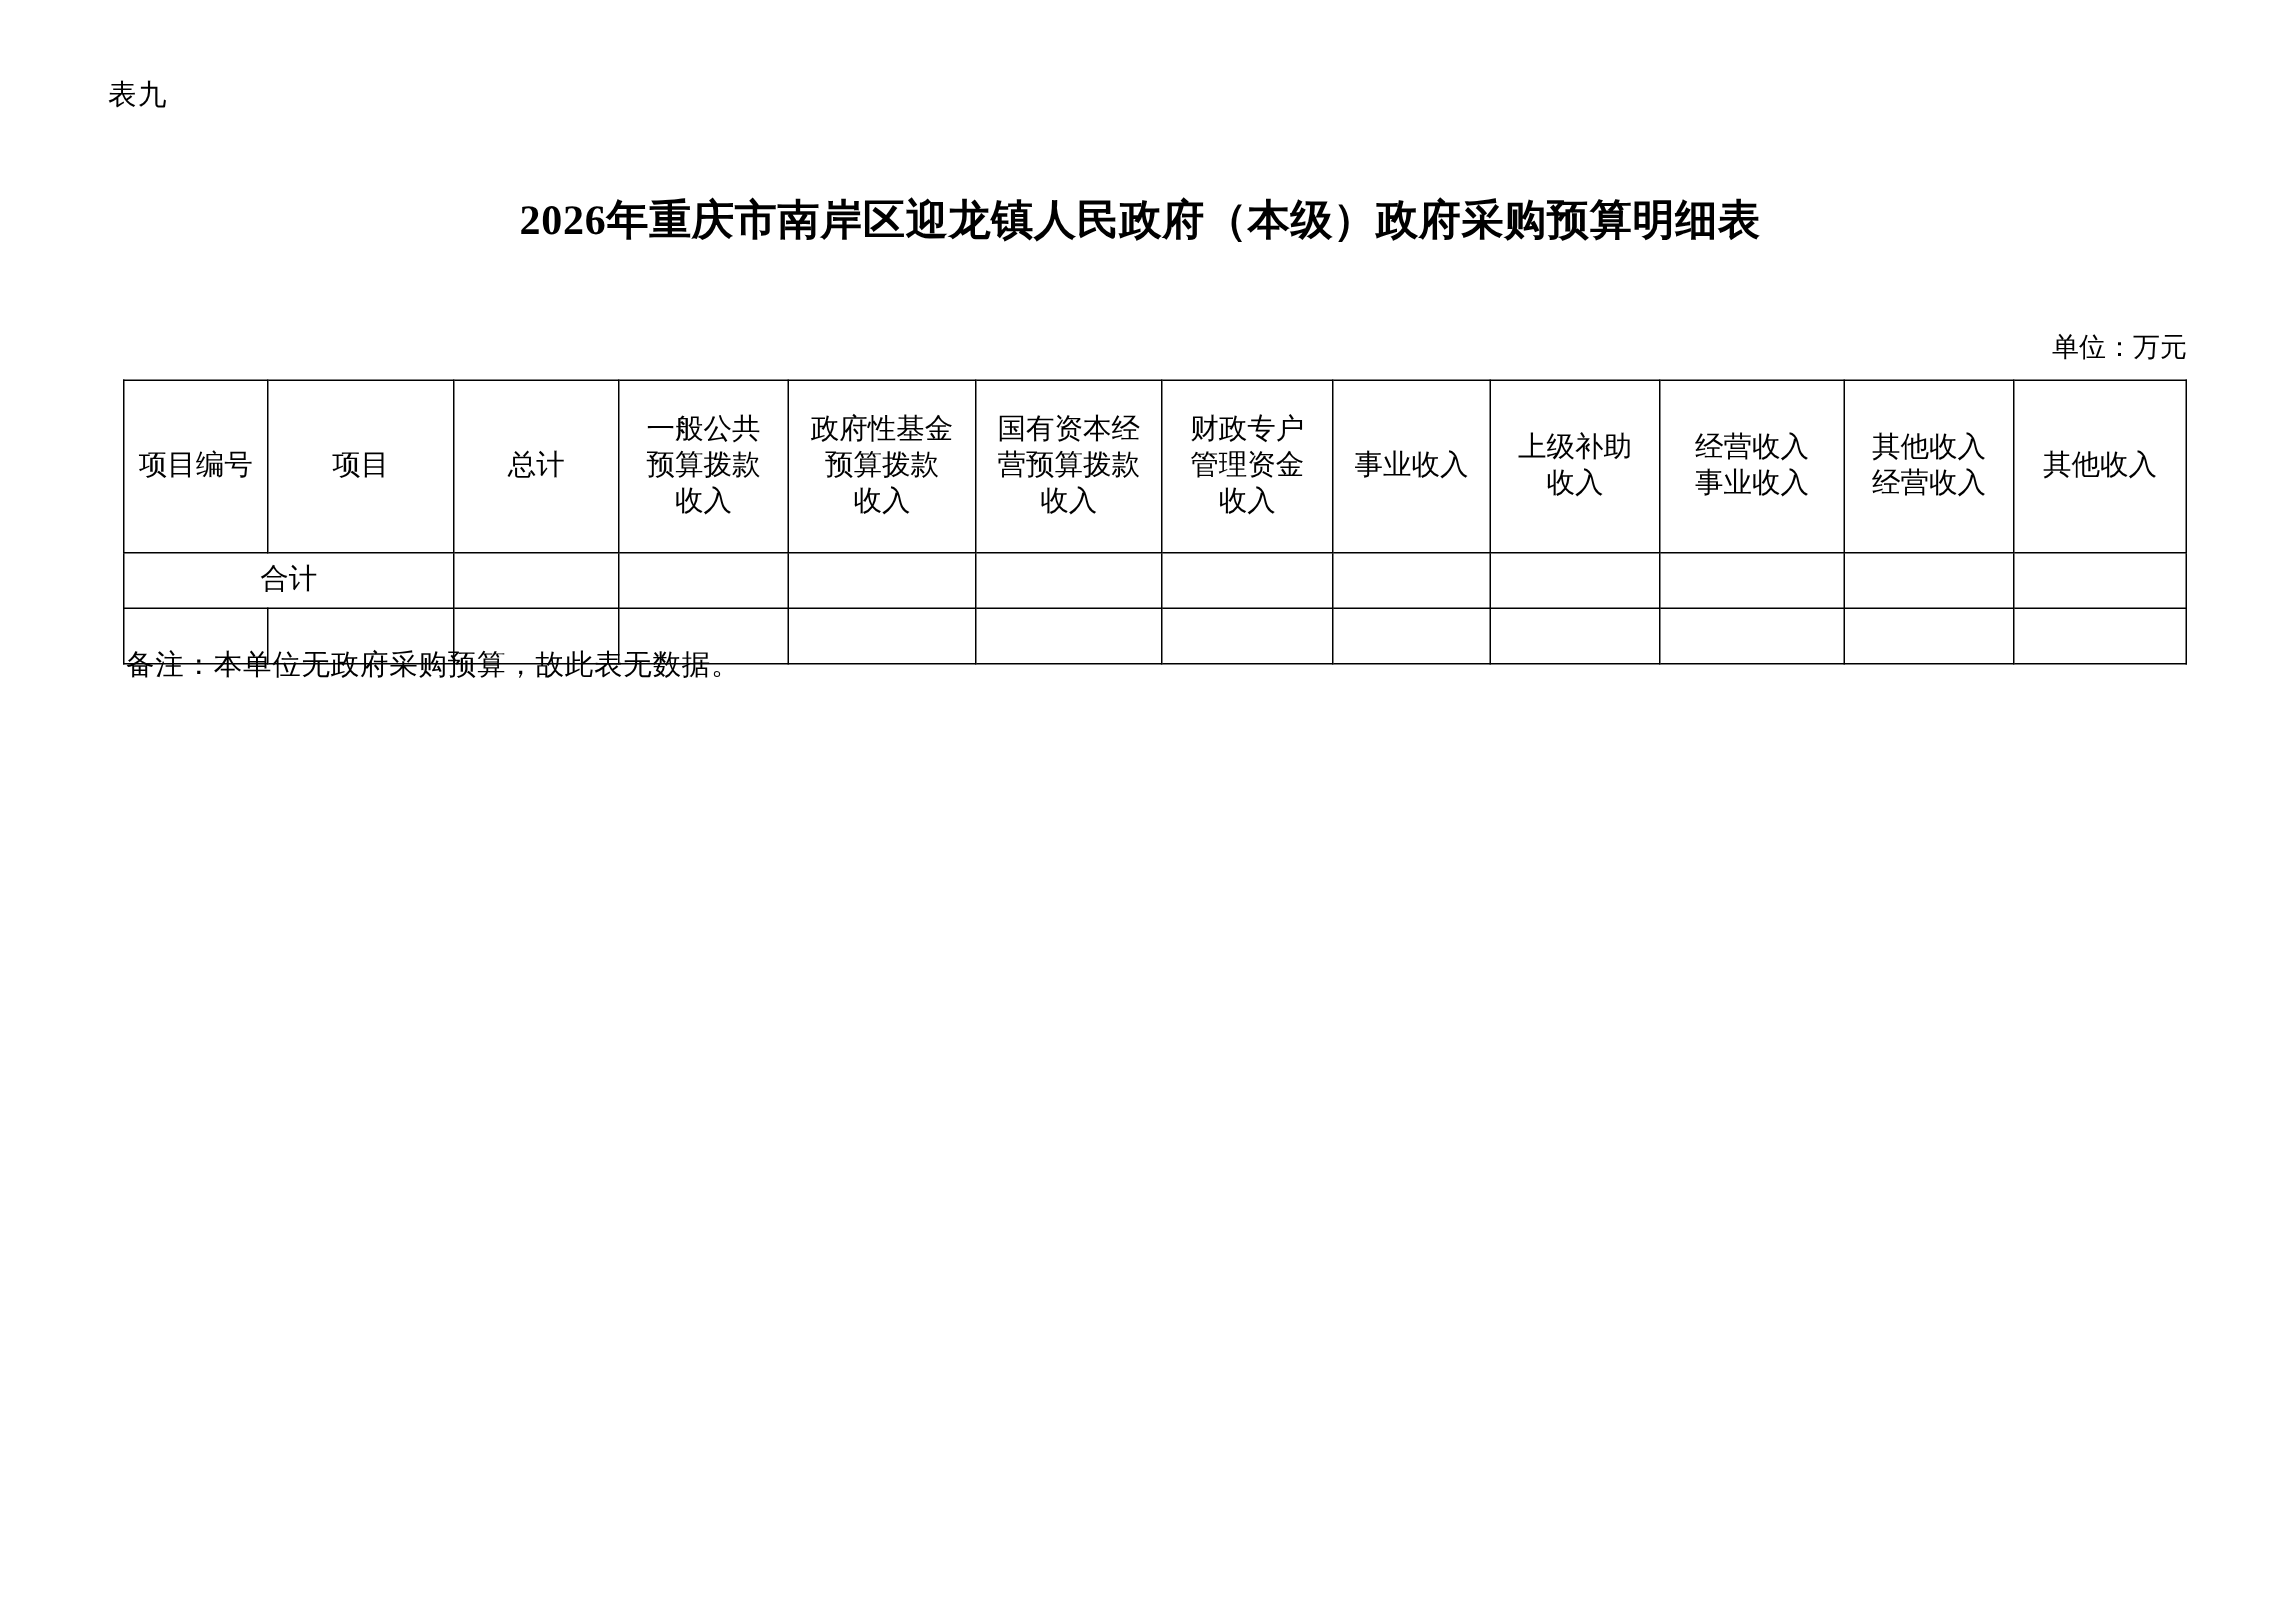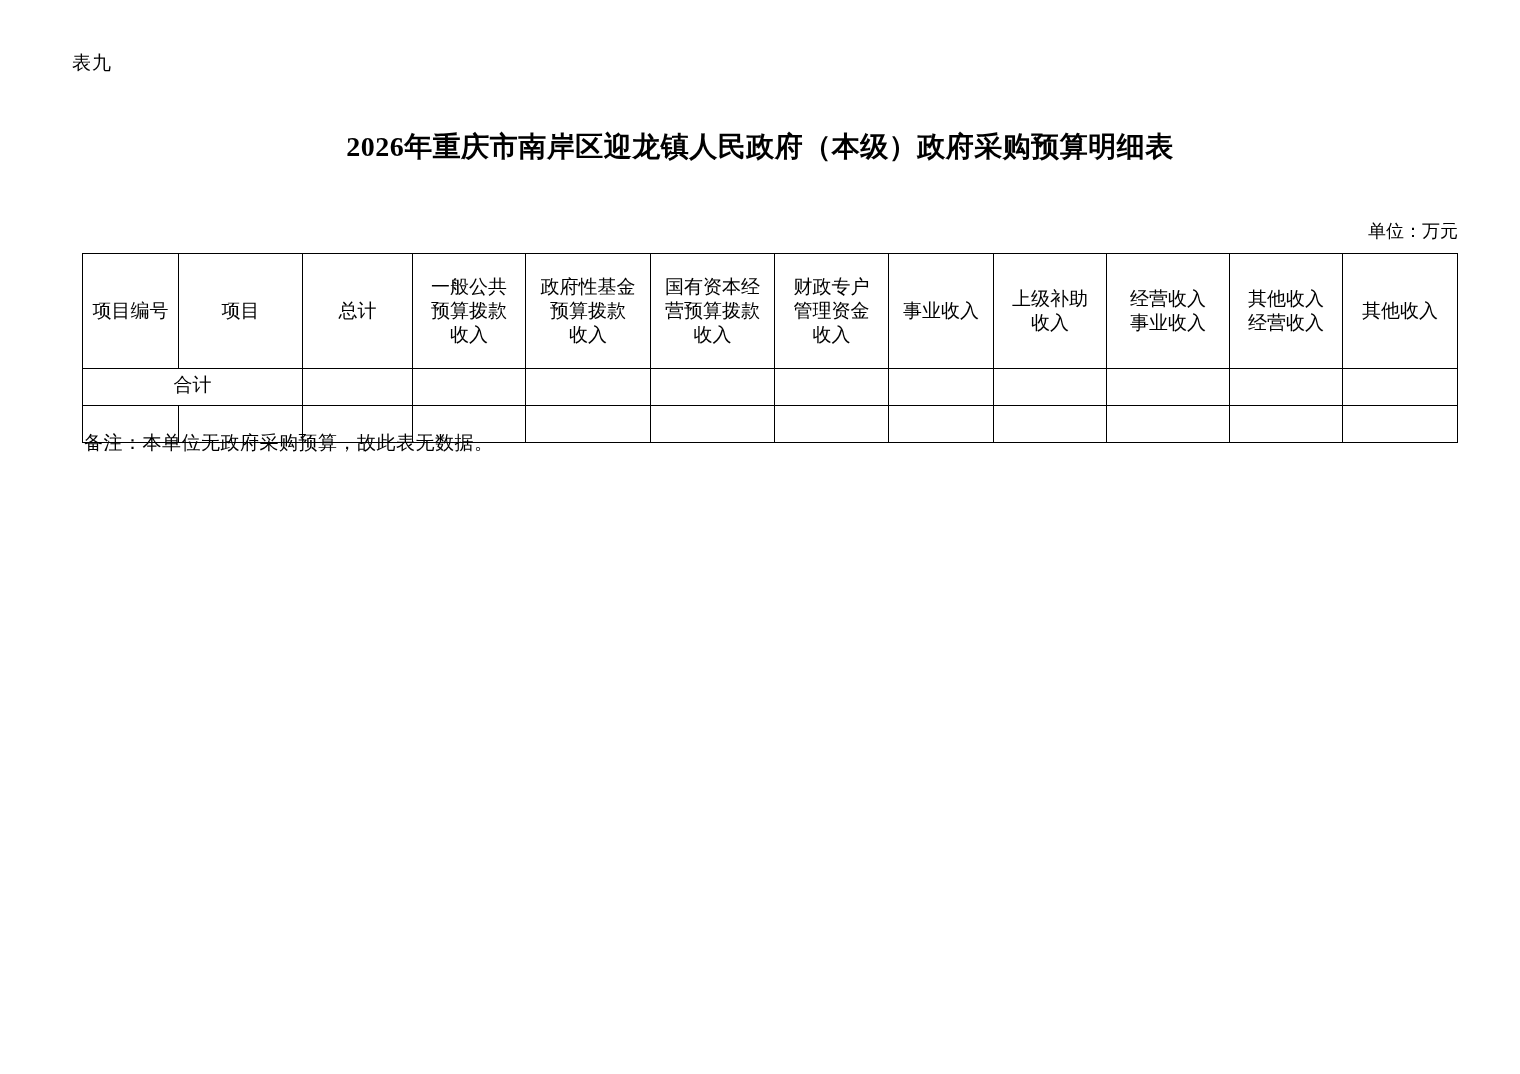--- a/index.html
+++ b/index.html
@@ -63,21 +63,20 @@
     font-family: "Liberation Serif", serif;
     font-weight: normal;
     padding: 0 2px;
     line-height: 1.25;
   }
   table.budget thead th {
     height: 114px;
   }
   table.budget tbody td {
     height: 36px;
-    font-family: Liberation Mono, monospace;
   }
   .hdr-narrow {
     font-size: 18px;
   }
   .total-label {
     text-align: center;
   }
   .remark {
     position: absolute;
     left: 84px;

